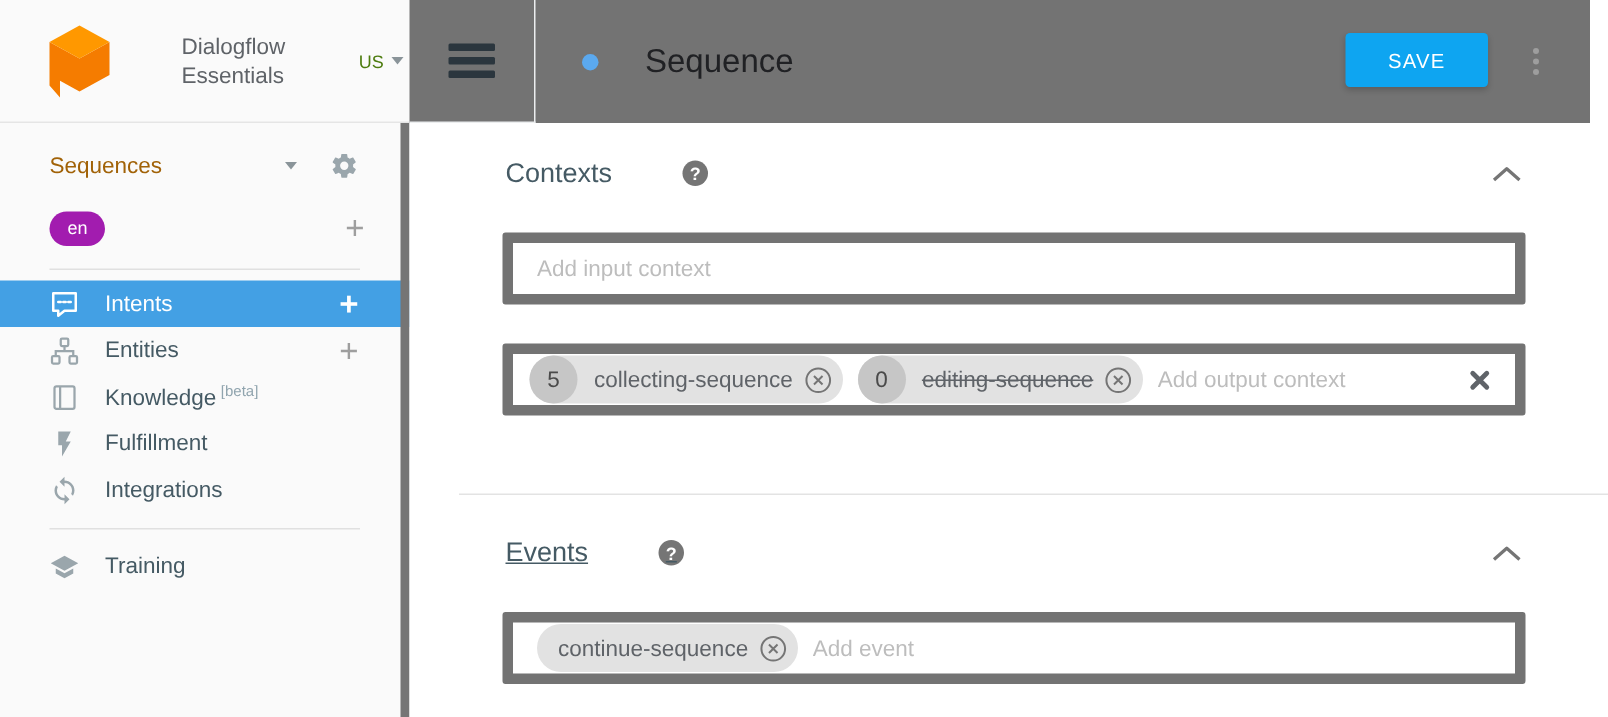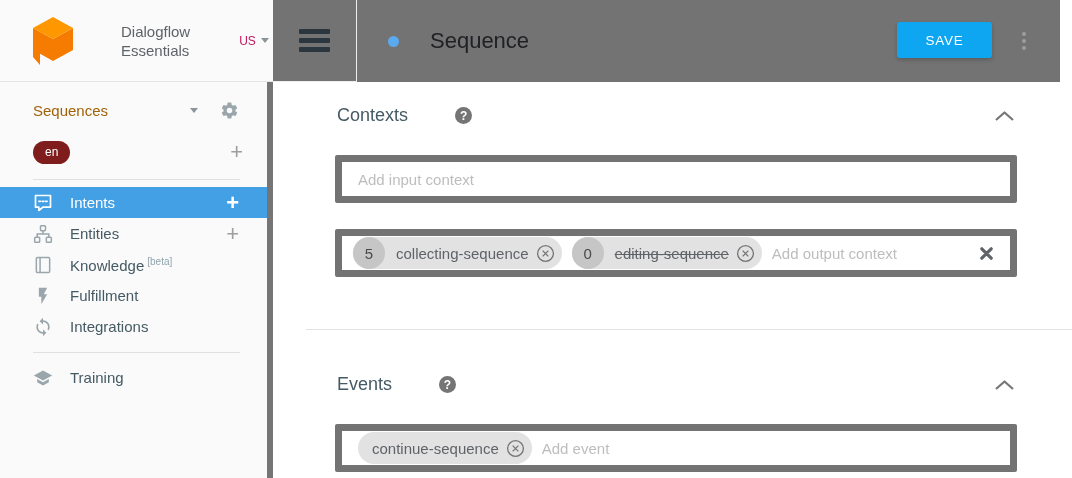--- a/index.html
+++ b/index.html
@@ -6,30 +6,30 @@
   html,body { width:1072px; height:478px; }
   body {
     font-family: "Liberation Sans", "DejaVu Sans", sans-serif;
     background:#fff; position:relative; overflow:hidden; color:#455a64;
   }
 
   
   .sidebar { position:absolute; left:0; top:0; width:273px; height:478px; background:#fafafa; }
   .logo-area { height:82px; border-bottom:1px solid #e5e5e5; display:flex; align-items:center; padding-left:31px;gap:36px; }
   .brand-text { margin-left:10px; font-size:15px; color:#5f6368; line-height:19px; }
-  .region { margin-left:13px; font-size:12px; color:#be185d; display:flex; align-items:center; cursor:pointer; }
+  .region { margin-left:13px; font-size:12px; color:#4d7c0f; display:flex; align-items:center; cursor:pointer; }
   .caret-down { width:0; height:0; border:4px solid transparent; border-top:5px solid #8a9499; margin-left:5px; margin-top:4px; }
 
   .agent-row { display:flex; align-items:center; height:44px; margin-top:6px; padding:0 34px 0 33px; }
   .agent-name { font-size:15px; color:#a16207; }
   .agent-row .caret-down { margin-left:auto; margin-right:22px; }
   .gear { width:19px; height:19px; color:#9aa6ac; cursor:pointer; }
 
   .lang-row { display:flex; align-items:center; height:40px; padding:0 30px 0 33px; }
-  .lang-chip { background:#7f1d1d; color:#fff; font-size:12px; padding:4px 12px 5px; border-radius:12px; cursor:pointer; }
+  .lang-chip { background:#a21caf; color:#fff; font-size:12px; padding:4px 12px 5px; border-radius:12px; cursor:pointer; }
   .plus-gray { margin-left:auto; font-size:22px; color:#9e9e9e; font-weight:400; cursor:pointer; line-height:20px; }
   .sidebar-divider { height:1px; background:#e0e0e0; margin:7px 33px 0; }
 
   .menu { margin-top:7px; }
   .menu-item { height:31px; display:flex; align-items:center; padding:0 34px 0 33px; font-size:15px; color:#455a64; cursor:pointer; }
   .mi-icon { width:20px; height:20px; margin-right:17px; color:#9aa6ac; flex:none; }
   .mi-add { margin-left:auto; font-size:22px; color:#9e9e9e; line-height:20px; cursor:pointer; }
   .menu-item.active { background:#43a0e4; color:#fff; }
   .menu-item.active .mi-icon { color:#fff; }
   .menu-item.active .mi-add { color:#fff; font-weight:bold; }
@@ -68,21 +68,21 @@
     margin-right:10px; color:#5f6368; font-size:15px; flex:none; }
   .chip-count { width:32px; height:32px; border-radius:50%; background:#c6c6c6; color:#4a4a4a;
     display:flex; align-items:center; justify-content:center; font-size:15px; flex:none; }
   .chip-label { margin:0 7px 0 11px; }
   .chip.no-count { padding-left:14px; }
   .chip.no-count .chip-label { margin-left:0; }
   .chip-remove { width:19px; height:19px; margin-right:7px; cursor:pointer; display:flex; flex:none; }
   .clear-x { margin-left:auto; cursor:pointer; display:flex; flex:none; }
 
   .section-divider { height:1px; background:#e3e3e3; margin:52px 0 0 33px; }
-  .section-head.events { margin-top:44px; }
+  .section-head.events { margin-top:28px;text-decoration:underline; }
 </style>
 </head>
 <body>
 
 <div class="sidebar">
 
   <div class="logo-area">
     <svg width="44" height="50" viewBox="0 0 44 50">
       <path d="M2 12 L22 23 L42 12 L42 34 L22 45 L9 37.8 L9 49 L2 41 Z" fill="#F57C00"></path>
       <path d="M22 1 L42 12 L22 23 L2 12 Z" fill="#FF9800"></path>

